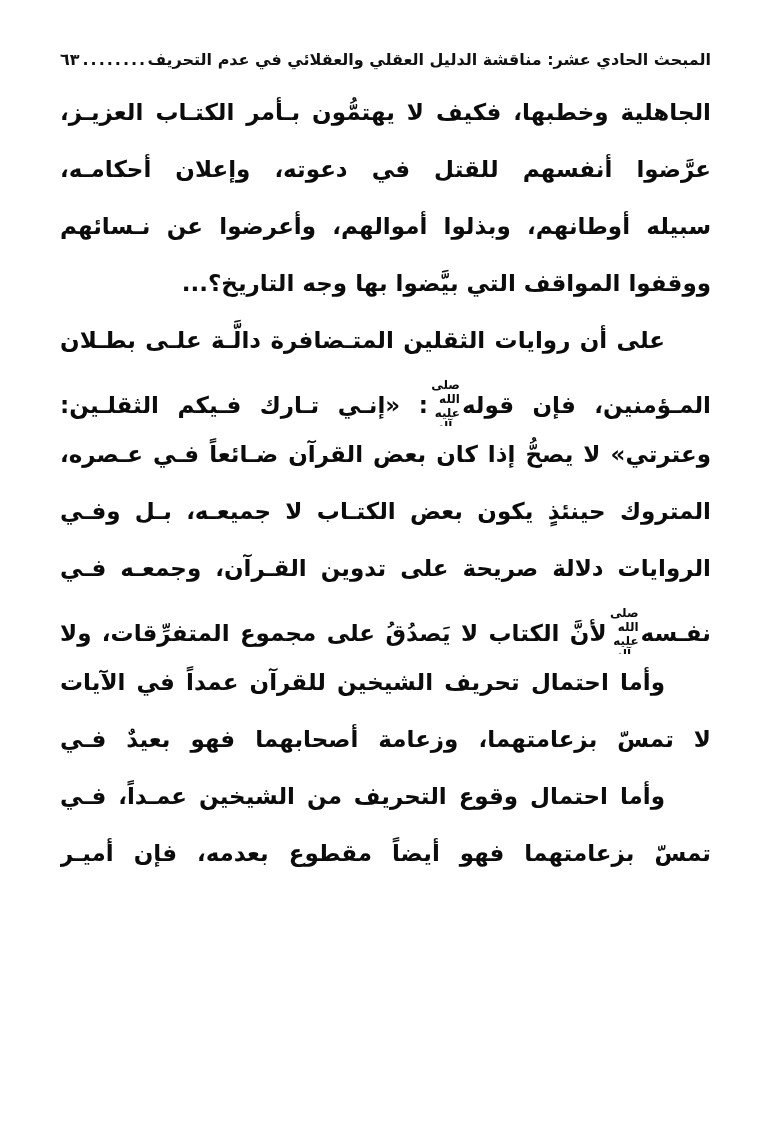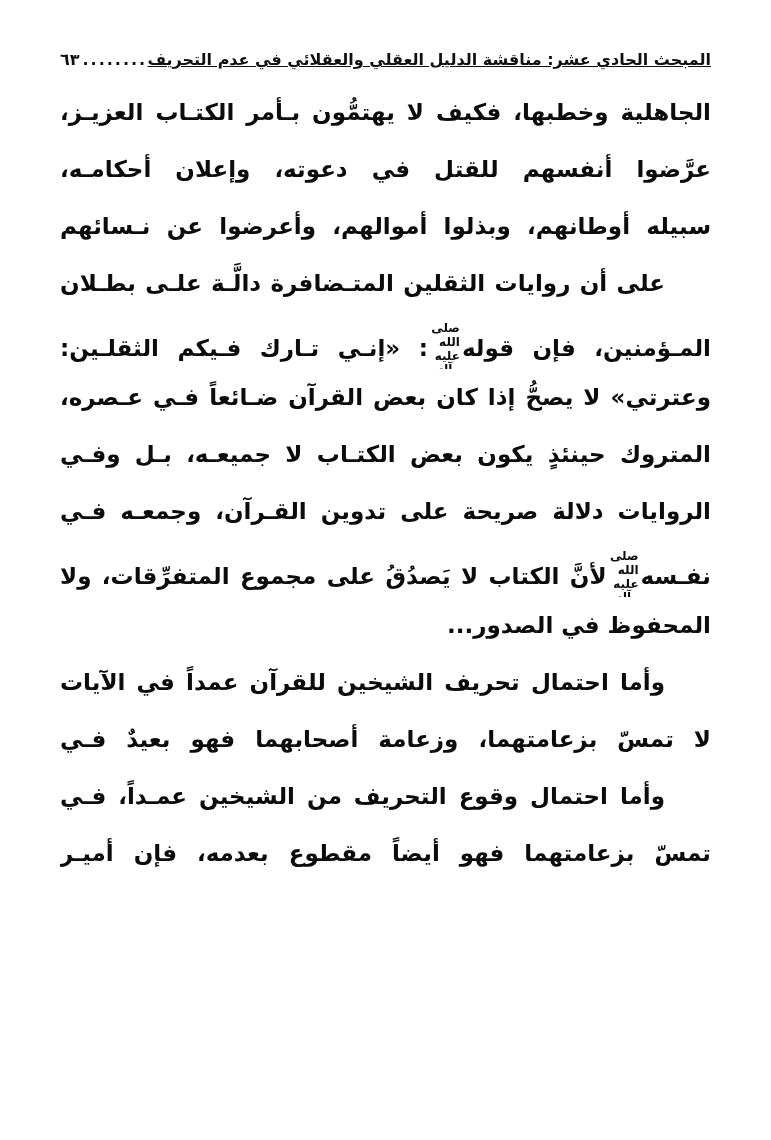--- a/index.html
+++ b/index.html
@@ -20,21 +20,21 @@
   }
   .running-header {
     display: flex;
     direction: rtl;
     align-items: baseline;
     font-weight: bold;
     font-size: 16px;
     color: #111111;
     height: 24px;
   }
-  .hdr-title { white-space: nowrap; text-decoration: underline; }
+  .hdr-title { white-space: nowrap; }
   .hdr-leader {
     flex: 1 1 auto;
     overflow: hidden;
     white-space: nowrap;
     direction: ltr;
     text-align: left;
     letter-spacing: 2px;
     margin: 0 3px;
   }
   .hdr-page { white-space: nowrap; margin-top: 20px; }
@@ -75,29 +75,29 @@
   <div class="running-header">
     <span class="hdr-title">المبحث الحادي عشر: مناقشة الدليل العقلي والعقلائي في عدم التحريف</span>
     <span class="hdr-leader">.........</span>
     <span class="hdr-page">٦٣</span>
   </div>
   <main class="body-text">
       <div class="para">
         <div class="line just"><span>الجاهلية وخطبها، فكيف لا يهتمُّون بـأمر الكتـاب العزيـز، الـذي</span></div>
         <div class="line just"><span>عرَّضوا أنفسهم للقتل في دعوته، وإعلان أحكامـه، وهجـروا فـي</span></div>
         <div class="line just"><span>سبيله أوطانهم، وبذلوا أموالهم، وأعرضوا عن نـسائهم وأطفـالهم،</span></div>
+        <div class="line"><span>ووقفوا المواقف التي بيَّضوا بها وجه التاريخ؟...</span></div>
       </div>
       <div class="para">
         <div class="line just indent"><span>على أن روايات الثقلين المتـضافرة دالَّـة علـى بطـلان هـذا</span></div>
         <div class="line just"><span>المـؤمنين، فإن قوله</span><span class="honorific">صلى الله عليه وآله</span><span>: «إنـي تـارك فـيكم الثقلـين: كتـاب الله</span></div>
         <div class="line just"><span>وعترتي» لا يصحُّ إذا كان بعض القرآن ضـائعاً فـي عـصره، فـإن</span></div>
         <div class="line just"><span>المتروك حينئذٍ يكون بعض الكتـاب لا جميعـه، بـل وفـي هـذه</span></div>
         <div class="line just"><span>الروايات دلالة صريحة على تدوين القـرآن، وجمعـه فـي زمـان</span></div>
         <div class="line just"><span>نفـسه</span><span class="honorific">صلى الله عليه وآله</span><span>لأنَّ الكتاب لا يَصدُقُ على مجموع المتفرِّقات، ولا علـى</span></div>
-        <div class="line"><span>المحفوظ في الصدور...</span></div>
       </div>
       <div class="para">
         <div class="line just indent"><span>وأما احتمال تحريف الشيخين للقرآن عمداً في الآيات التـي</span></div>
         <div class="line just"><span>لا تمسّ بزعامتهما، وزعامة أصحابهما فهو بعيدٌ فـي نفـسه، إذ لا</span></div>
       </div>
       <div class="para">
         <div class="line just indent"><span>وأما احتمال وقوع التحريف من الشيخين عمـداً، فـي آيـات</span></div>
         <div class="line just"><span>تمسّ بزعامتهما فهو أيضاً مقطوع بعدمه، فإن أميـر المـؤمنين</span></div>
       </div>
     </main>

